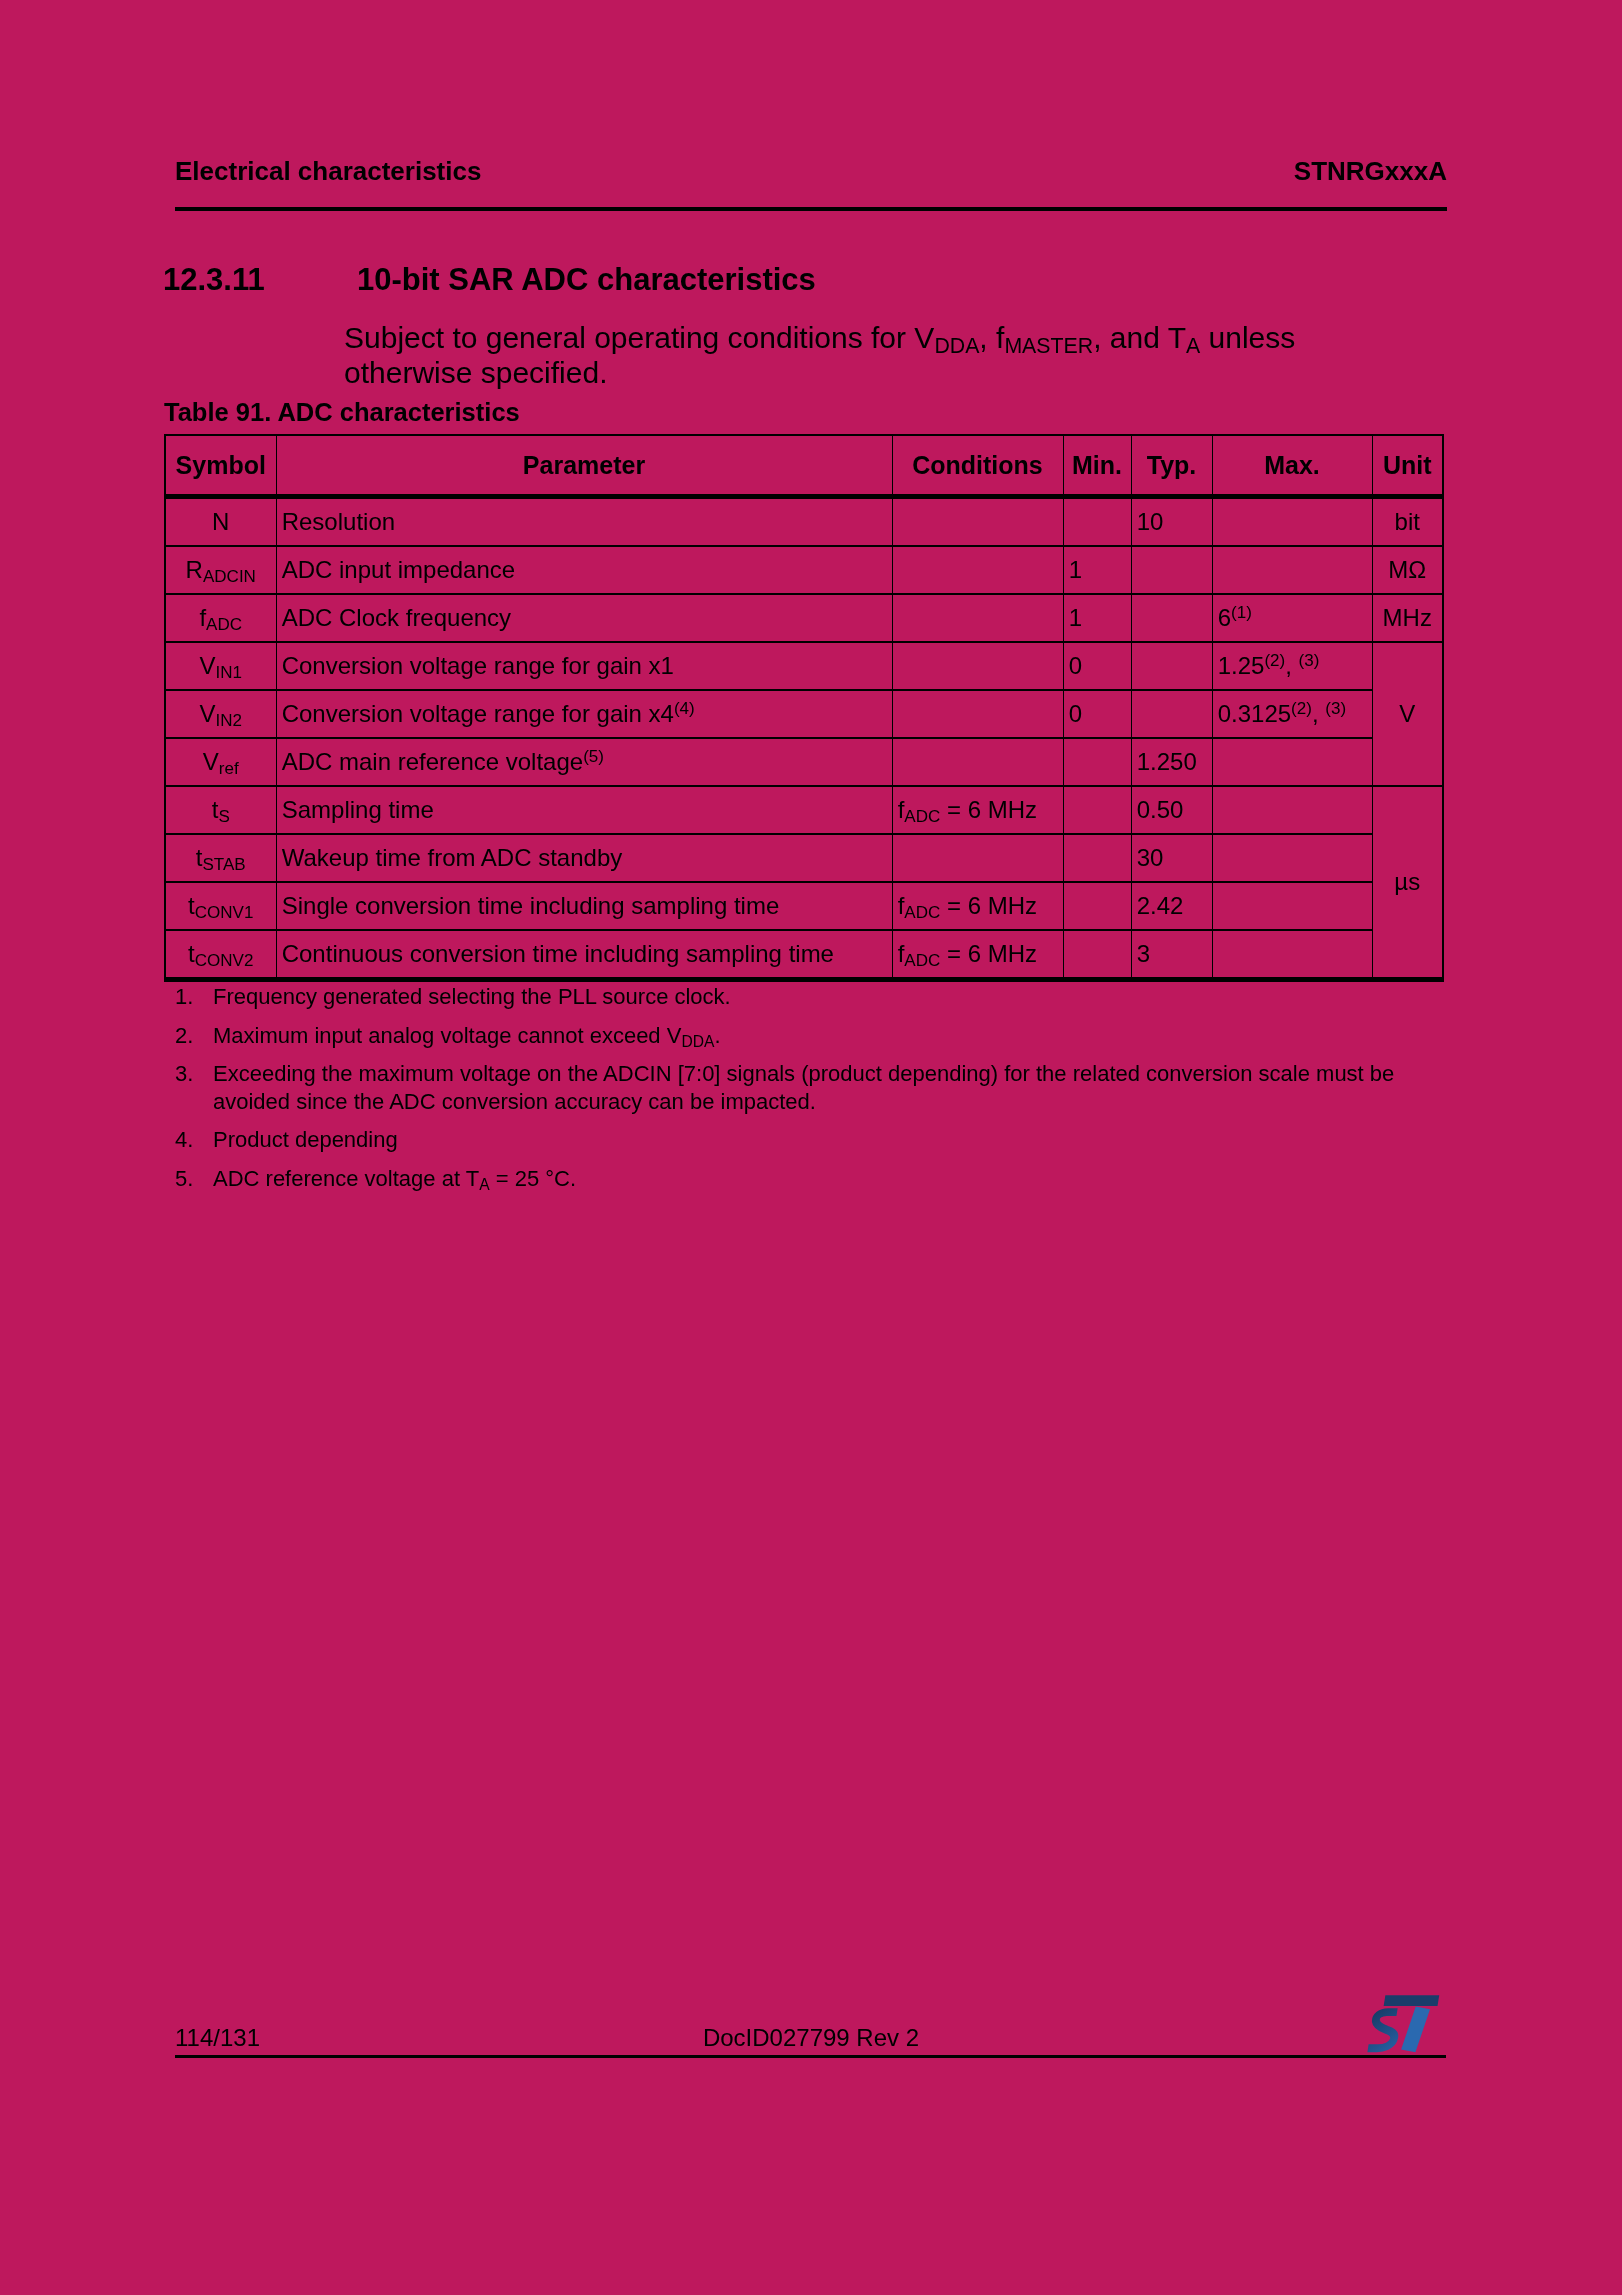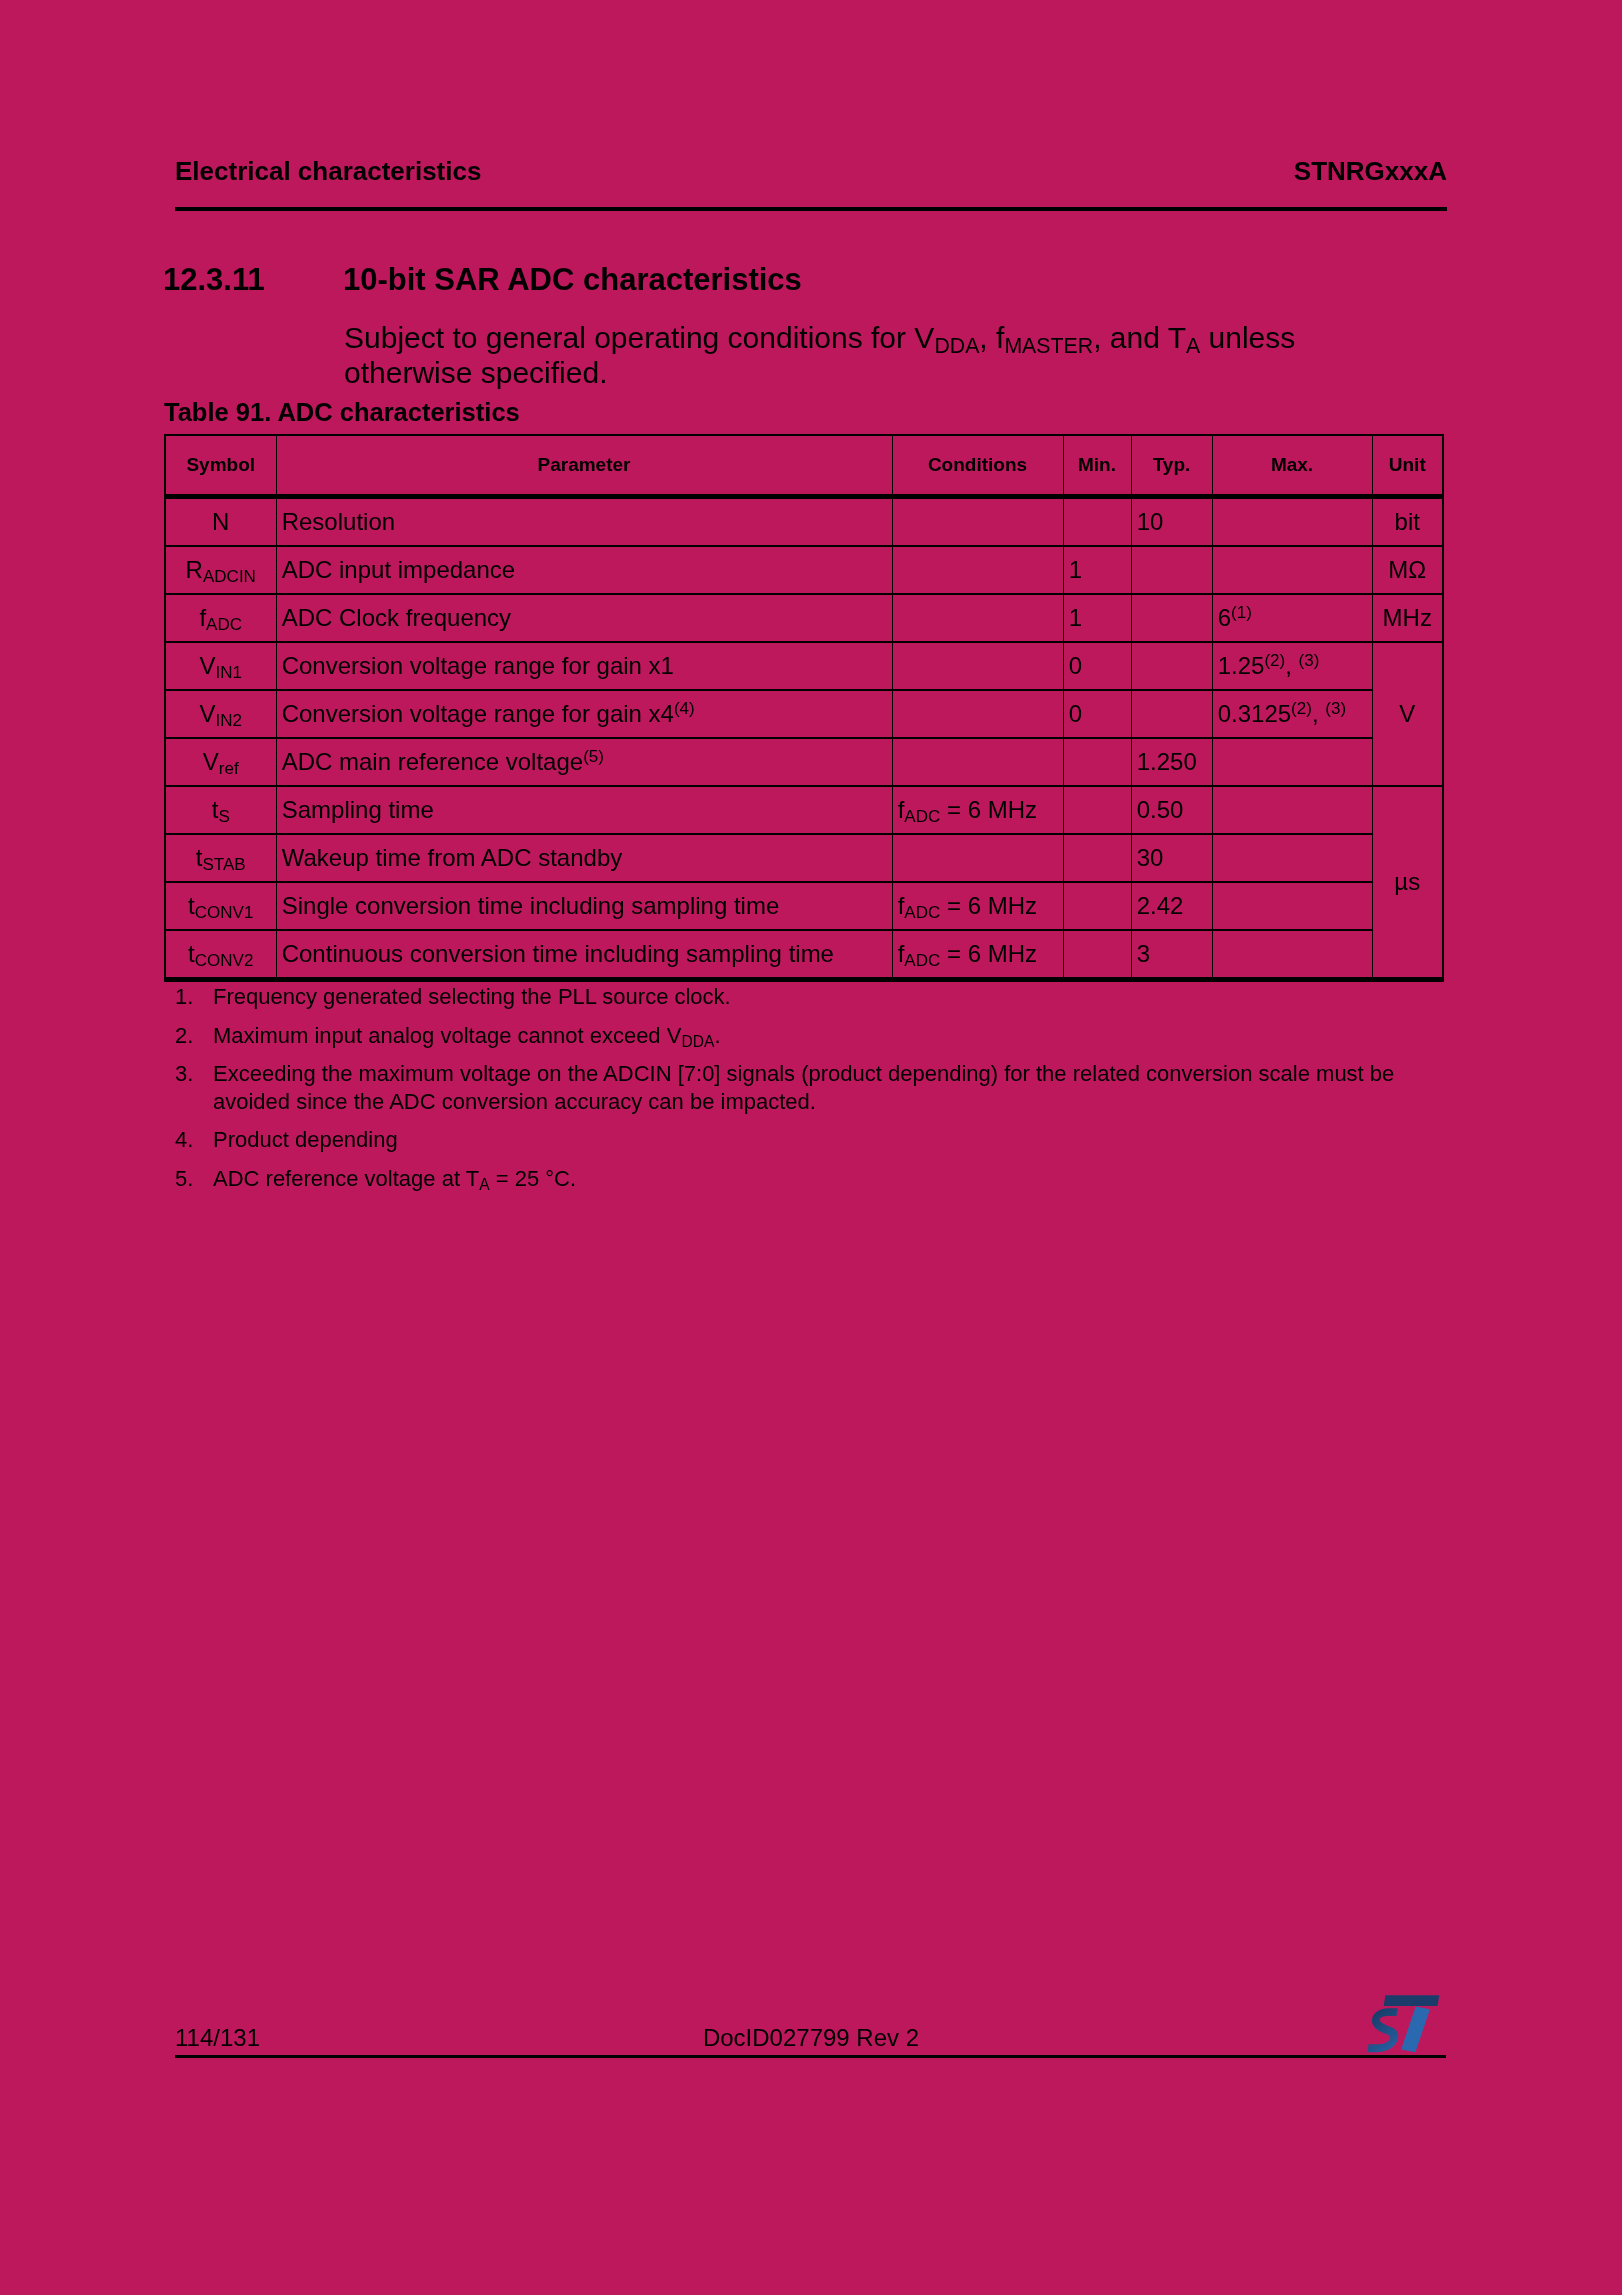--- a/index.html
+++ b/index.html
@@ -10,30 +10,30 @@
     font-family:"Liberation Sans", sans-serif;
     color:#000;
     overflow:hidden;
   }
   
   .hdr{position:absolute;left:175px;right:175px;top:158px;display:flex;justify-content:space-between;
        font-size:26px;font-weight:bold;line-height:1;}
   .hdr-rule{position:absolute;left:175px;right:175px;top:207px;height:3.9px;background:#000;}
   
   .sec-num{position:absolute;left:163px;top:264px;font-size:31px;font-weight:bold;line-height:1;}
-  .sec-title{position:absolute;left:343px;top:264px;font-size:31px;font-weight:bold;line-height:1;}
+  .sec-title{position:absolute;left:357px;top:264px;font-size:31px;font-weight:bold;line-height:1;}
   
   .intro{position:absolute;left:332px;top:308px;width:995px;font-size:30px;line-height:35px;margin:12px;}
   
   .tbl-caption{position:absolute;left:164px;width:1279px;top:398px;text-align:left;
                font-size:25.5px;font-weight:bold;}
   table.adc{position:absolute;left:164px;top:434px;width:1279px;
             border-collapse:collapse;table-layout:fixed;
             border:2.6px solid #000;border-bottom-width:5.9px;}
-  table.adc th{font-size:19px;font-weight:bold;text-align:center;vertical-align:middle;
+  table.adc th{font-size:25px;font-weight:bold;text-align:center;vertical-align:middle;
                border:1.3px solid #000;border-bottom:5.9px solid #000;height:58px;padding:0 3.9px;}
   table.adc td{font-size:24px;vertical-align:middle;border:1.3px solid #000;
                border-top-width:2px;border-bottom-width:2px;height:46px;padding:0 5.2px;}
   td.c-sym{text-align:center;white-space:nowrap;}
   td.c-par{text-align:left;padding-left:10.5px;}
   td.c-cond{text-align:left;padding-left:7.9px;white-space:nowrap;margin-top:8px;}
   td.c-num{white-space:nowrap;}
   td.c-unit{text-align:center;white-space:nowrap;}
   sub{font-size:71%;vertical-align:-0.25em;line-height:0;}
   sup{font-size:71%;vertical-align:0.45em;line-height:0;}

